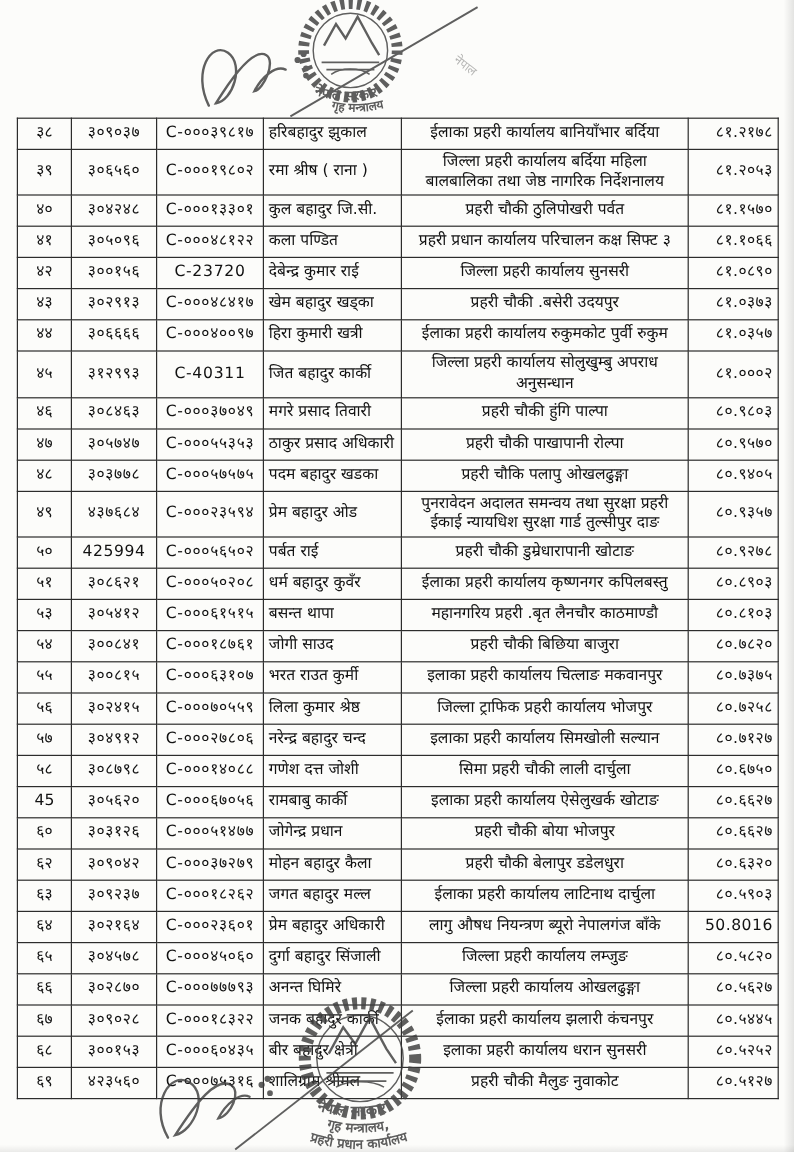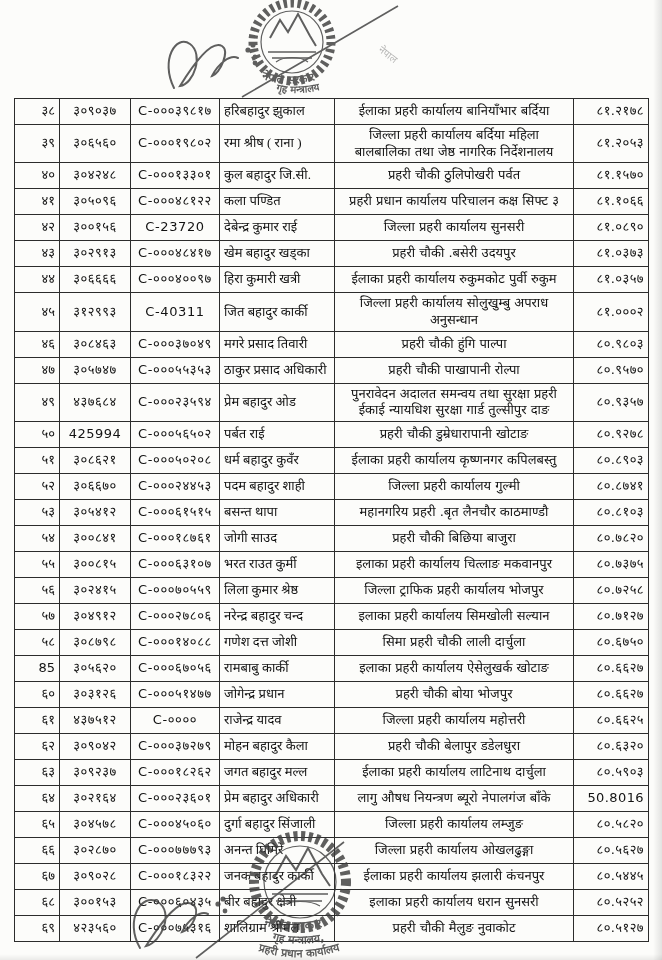--- a/index.html
+++ b/index.html
@@ -31,24 +31,24 @@
   table.roster td {
     border:1.4px solid #2c2c2c;
     font-size:13px;
     line-height:1.28;
     padding:2px 4px;
     height:21px;
     vertical-align:middle;
     color:#121212;
     overflow:hidden;
   }
-  td.c-sn  { text-align:right; }
+  td.c-sn  { text-align:center; }
   td.c-id  { text-align:center; letter-spacing:0.5px; }
   td.c-cid { text-align:center; font-size:12.5px; letter-spacing:0.6px;margin-left:24px; }
-  td.c-name   { text-align:left; padding-left:6px;font-family:Liberation Serif, serif; }
+  td.c-name   { text-align:left; padding-left:6px; }
   td.c-office { text-align:center; padding-left:6px; }
   td.c-score  { text-align:right; font-size:12.5px; letter-spacing:0.4px; }
   .stamp {
     position:absolute;
     pointer-events:none;
     opacity:0.82;
   }
   .stamp-top    { left:158px; top:0px;   z-index:3; }
   .stamp-bottom { left:118px; top:820px; z-index:3; }
   .stamp text { fill:#3a3a3a; font-family:"DejaVu Sans","Liberation Sans",sans-serif; }
@@ -142,20 +142,28 @@
   </tr>
         <tr>
     <td class="c-sn">४७</td>
     <td class="c-id">३०५७४७</td>
     <td class="c-cid">C-०००५५३५३</td>
     <td class="c-name">ठाकुर प्रसाद अधिकारी</td>
     <td class="c-office">प्रहरी चौकी पाखापानी रोल्पा</td>
     <td class="c-score">८०.९५७०</td>
   </tr>
         <tr>
+    <td class="c-sn">४८</td>
+    <td class="c-id">३०३७७८</td>
+    <td class="c-cid">C-०००५७५७५</td>
+    <td class="c-name">पदम बहादुर खडका</td>
+    <td class="c-office">प्रहरी चौकि पलापु ओखलढुङ्गा</td>
+    <td class="c-score">८०.९४०५</td>
+  </tr>
+        <tr>
     <td class="c-sn">४९</td>
     <td class="c-id">४३७६८४</td>
     <td class="c-cid">C-०००२३५९४</td>
     <td class="c-name">प्रेम बहादुर ओड</td>
     <td class="c-office">पुनरावेदन अदालत समन्वय तथा सुरक्षा प्रहरी ईकाई न्यायधिश सुरक्षा गार्ड तुल्सीपुर दाङ</td>
     <td class="c-score">८०.९३५७</td>
   </tr>
         <tr>
     <td class="c-sn">५०</td>
     <td class="c-id">425994</td>
@@ -166,28 +174,20 @@
   </tr>
         <tr>
     <td class="c-sn">५१</td>
     <td class="c-id">३०८६२१</td>
     <td class="c-cid">C-०००५०२०८</td>
     <td class="c-name">धर्म बहादुर कुवँर</td>
     <td class="c-office">ईलाका प्रहरी कार्यालय कृष्णनगर कपिलबस्तु</td>
     <td class="c-score">८०.८९०३</td>
   </tr>
         <tr>
-    <td class="c-sn">५२</td>
-    <td class="c-id">३०६६७०</td>
-    <td class="c-cid">C-०००२४४५३</td>
-    <td class="c-name">पदम बहादुर शाही</td>
-    <td class="c-office">जिल्ला प्रहरी कार्यालय गुल्मी</td>
-    <td class="c-score">८०.८७४१</td>
-  </tr>
-        <tr>
     <td class="c-sn">५३</td>
     <td class="c-id">३०५४१२</td>
     <td class="c-cid">C-०००६१५१५</td>
     <td class="c-name">बसन्त थापा</td>
     <td class="c-office">महानगरिय प्रहरी .बृत लैनचौर काठमाण्डौ</td>
     <td class="c-score">८०.८१०३</td>
   </tr>
         <tr>
     <td class="c-sn">५४</td>
     <td class="c-id">३००८४१</td>
@@ -222,42 +222,34 @@
   </tr>
         <tr>
     <td class="c-sn">५८</td>
     <td class="c-id">३०८७९८</td>
     <td class="c-cid">C-०००१४०८८</td>
     <td class="c-name">गणेश दत्त जोशी</td>
     <td class="c-office">सिमा प्रहरी चौकी लाली दार्चुला</td>
     <td class="c-score">८०.६७५०</td>
   </tr>
         <tr>
-    <td class="c-sn">85</td>
+    <td class="c-sn">45</td>
     <td class="c-id">३०५६२०</td>
     <td class="c-cid">C-०००६७०५६</td>
     <td class="c-name">रामबाबु कार्की</td>
     <td class="c-office">इलाका प्रहरी कार्यालय ऐसेलुखर्क खोटाङ</td>
     <td class="c-score">८०.६६२७</td>
   </tr>
         <tr>
     <td class="c-sn">६०</td>
     <td class="c-id">३०३१२६</td>
     <td class="c-cid">C-०००५१४७७</td>
     <td class="c-name">जोगेन्द्र प्रधान</td>
     <td class="c-office">प्रहरी चौकी बोया भोजपुर</td>
     <td class="c-score">८०.६६२७</td>
-  </tr>
-        <tr>
-    <td class="c-sn">६१</td>
-    <td class="c-id">४३७५१२</td>
-    <td class="c-cid">C-००००</td>
-    <td class="c-name">राजेन्द्र यादव</td>
-    <td class="c-office">जिल्ला प्रहरी कार्यालय महोत्तरी</td>
-    <td class="c-score">८०.६६२५</td>
   </tr>
         <tr>
     <td class="c-sn">६२</td>
     <td class="c-id">३०९०४२</td>
     <td class="c-cid">C-०००३७२७९</td>
     <td class="c-name">मोहन बहादुर कैला</td>
     <td class="c-office">प्रहरी चौकी बेलापुर डडेलधुरा</td>
     <td class="c-score">८०.६३२०</td>
   </tr>
         <tr>

